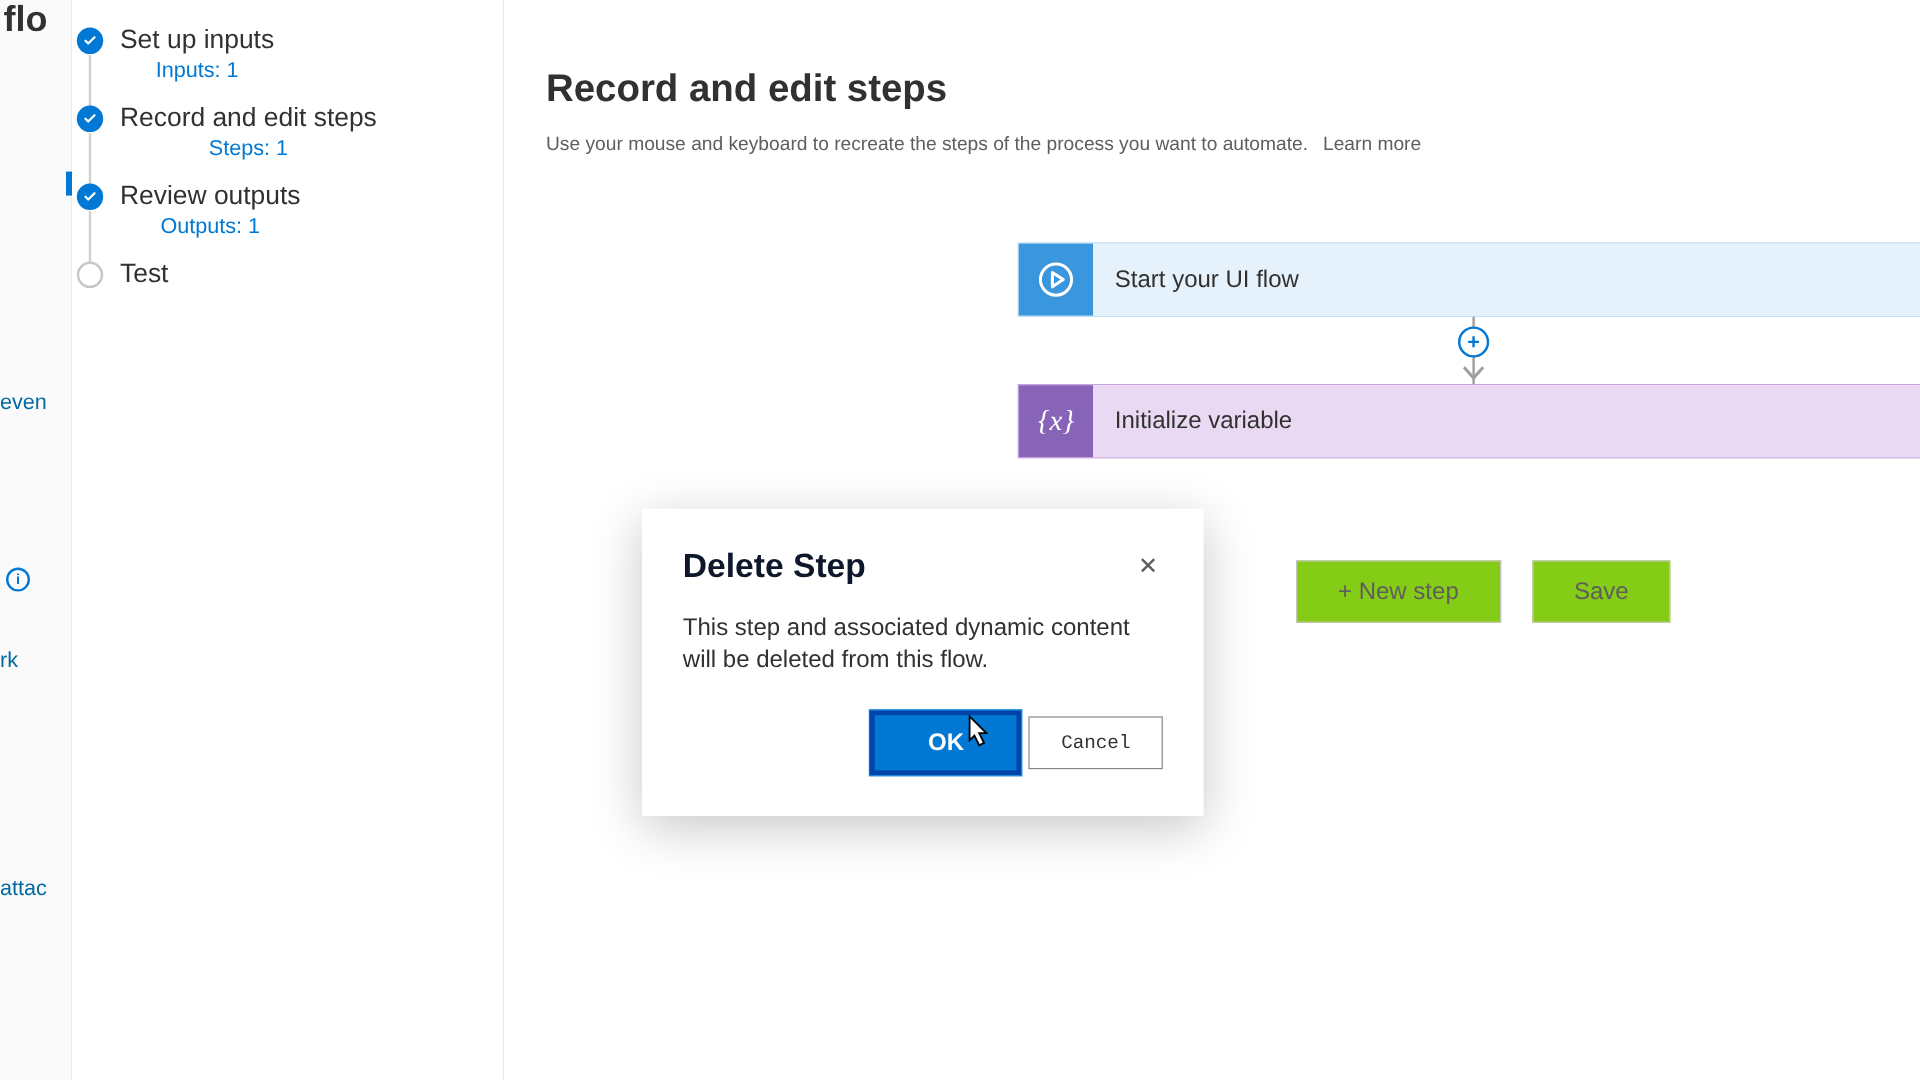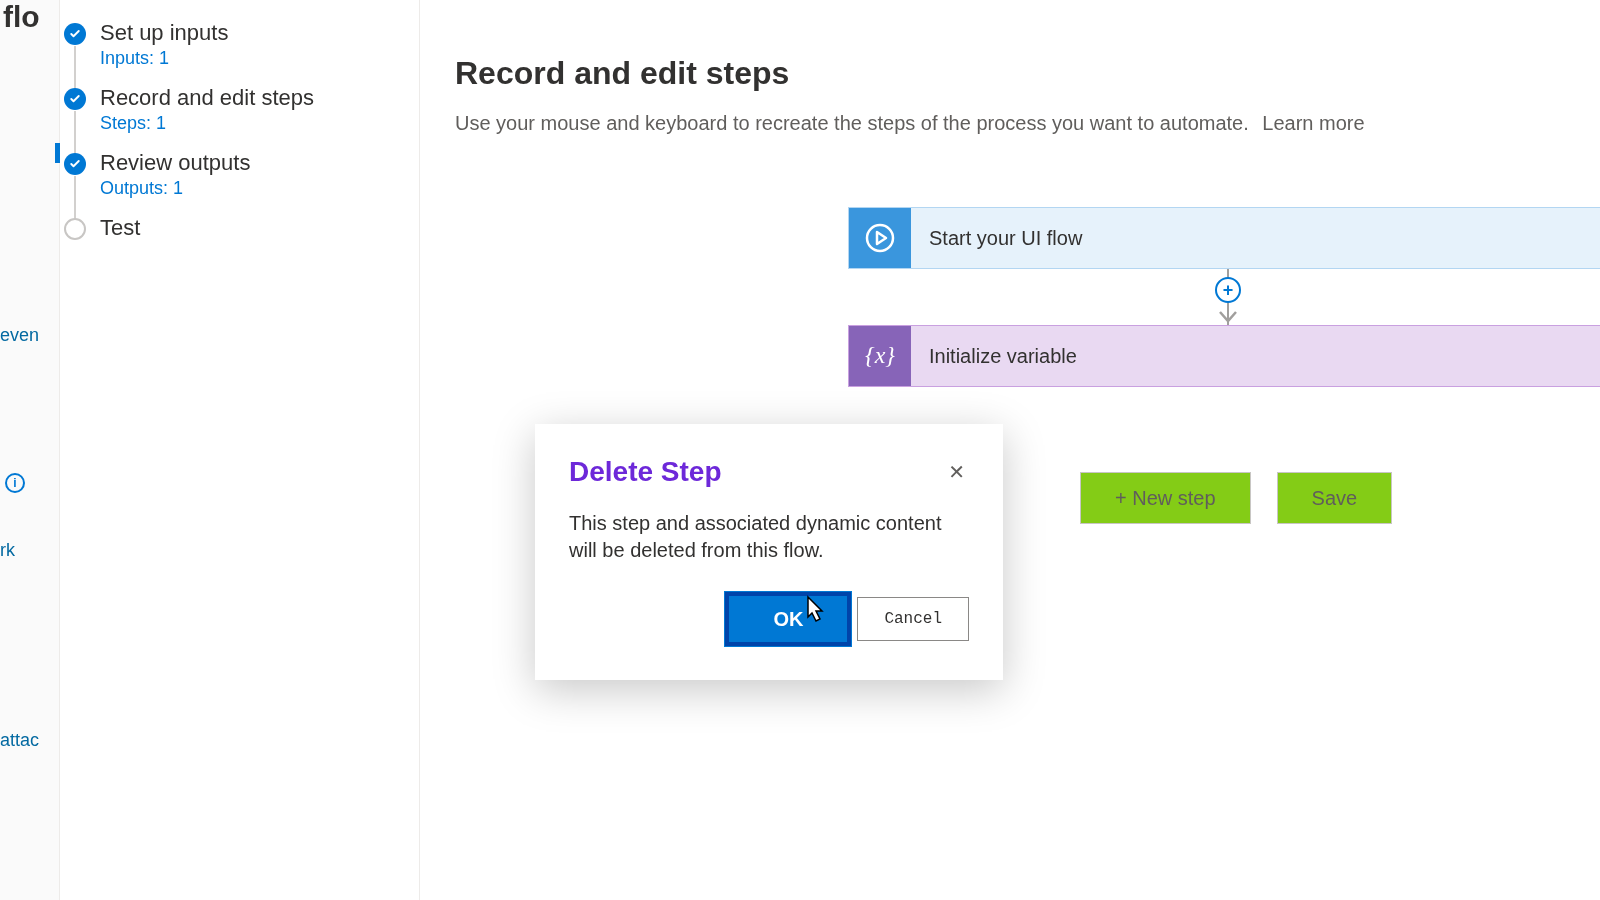--- a/index.html
+++ b/index.html
@@ -70,20 +70,21 @@
       display: flex;
       flex-direction: column;
     }
     .stepper-item {
       display: flex;
       align-items: flex-start;
       gap: 14px;
       padding: 8px 18px 8px 4px;
       cursor: pointer;
       position: relative;
+      text-align: center;
     }
     .step-bullet {
       width: 22px;
       height: 22px;
       border-radius: 50%;
       flex: 0 0 22px;
       margin-top: 3px;
       display: flex;
       align-items: center;
       justify-content: center;
@@ -137,21 +138,21 @@
       bottom: 0;
       padding: 55px 0 0 35px;
     }
     .page-title {
       font-size: 32px;
       font-weight: 600;
       color: #323130;
       margin-bottom: 20px;
     }
     .page-desc {
-      font-size: 20px;
+      font-size: 16px;
       color: #605e5c;
       margin-bottom: 72px;
     }
     .page-desc .learn {
       color: #605e5c;
       margin-left: 8px;
     }
     .flow {
       margin-left: 393px;
     }
@@ -253,21 +254,21 @@
     }
     .modal-header {
       display: flex;
       justify-content: space-between;
       align-items: center;
       margin-bottom: 22px;
     }
     .modal-title {
       font-size: 28px;
       font-weight: 700;
-      color: #6d28d9;
+      color: #0f172a;
     }
     .modal-close {
       color: #605e5c;
       cursor: pointer;
       font-size: 20px;
       line-height: 1;
       padding: 4px;
     }
     .modal-body {
       font-size: 20px;

